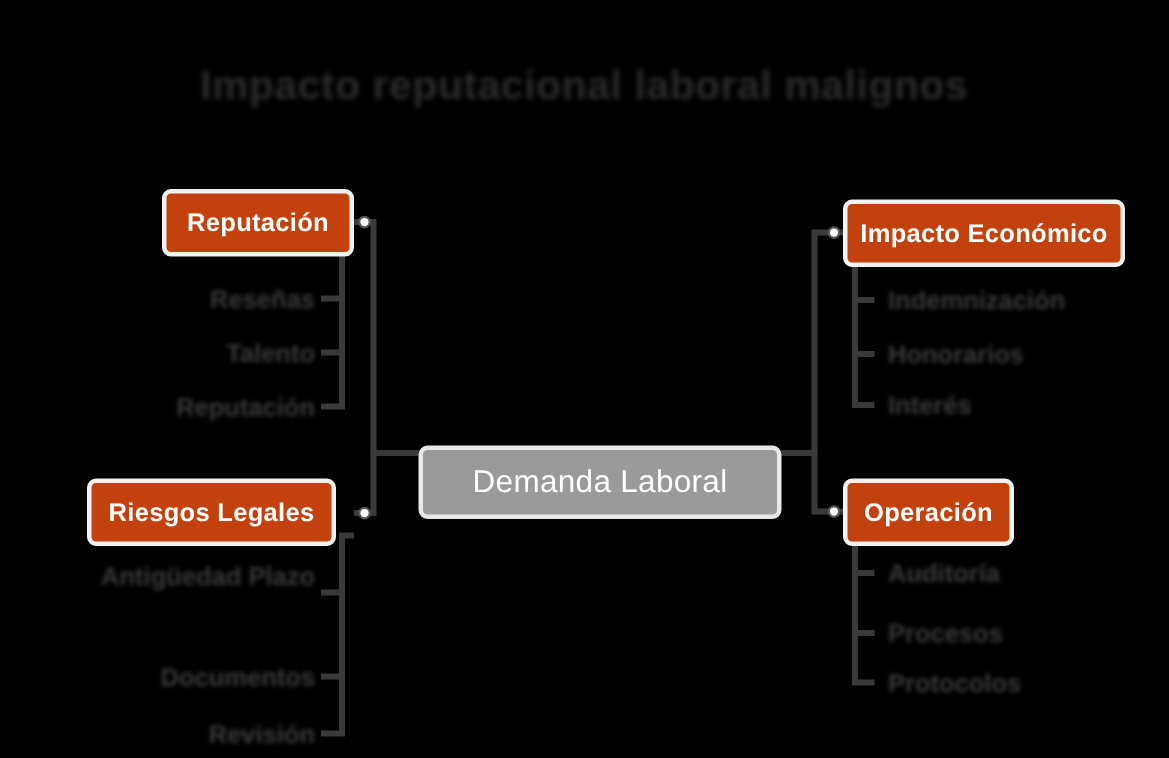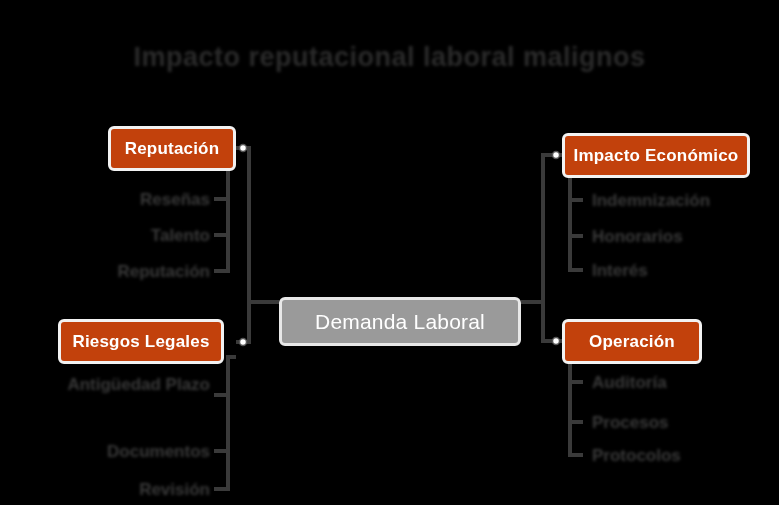--- a/index.html
+++ b/index.html
@@ -154,21 +154,21 @@
   <div class="leaf right-align" style="left:48px; top:479px; width:162px;">Revisión</div>
 
   <div class="node branch" style="left:562px; top:133px; width:188px; height:45px;">
     <span>Impacto Económico</span>
   </div>
 
   <div class="leaf left-align" style="left:592px; top:190px; width:180px;">Indemnización</div>
   <div class="leaf left-align" style="left:592px; top:226px; width:180px;">Honorarios</div>
   <div class="leaf left-align" style="left:592px; top:260px; width:180px;">Interés</div>
 
-  <div class="node branch" style="left:562px; top:319px; width:140px; height:45px;">
+  <div class="node branch" style="left:562px; top:319px; width:114px; height:45px;">
     <span>Operación</span>
   </div>
 
   <div class="leaf left-align" style="left:592px; top:372px; width:180px;">Auditoría</div>
   <div class="leaf left-align" style="left:592px; top:412px; width:180px;">Procesos</div>
   <div class="leaf left-align" style="left:592px; top:445px; width:180px;">Protocolos</div>
 
 </div>
 
 </body></html>

